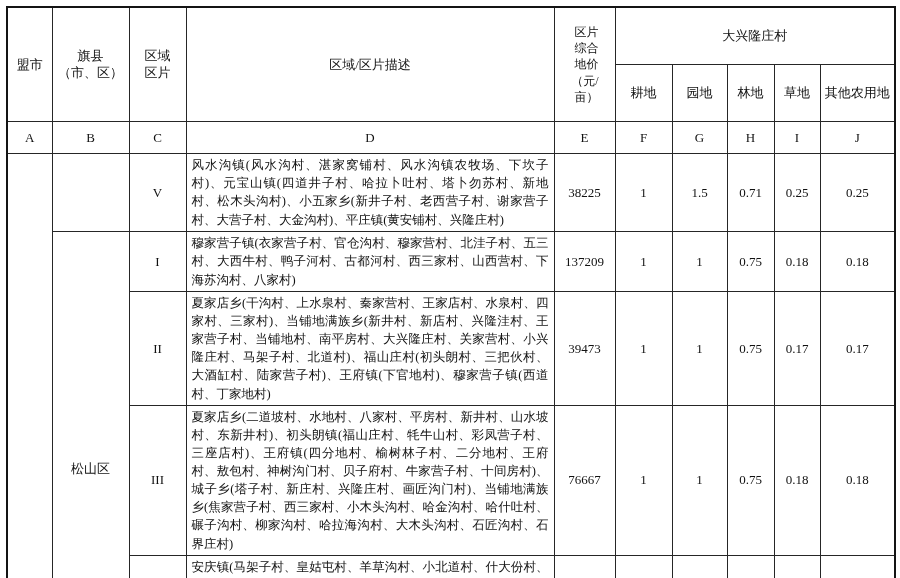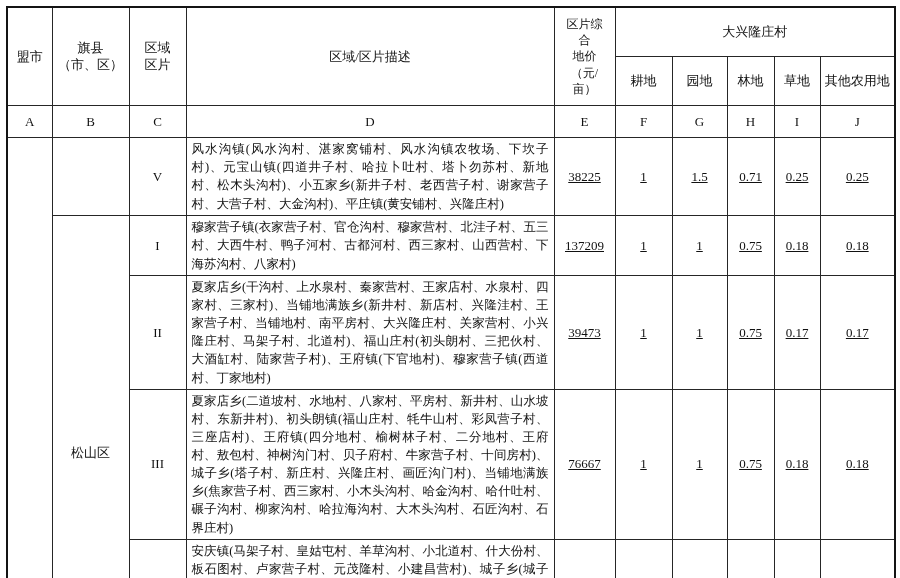--- a/index.html
+++ b/index.html
@@ -30,22 +30,22 @@
     overflow: hidden;
   }
   td.pre { white-space: pre-line; }
   td.desc {
     text-align: justify;
     text-justify: inter-ideograph;
     padding: 2px 5px;
     font-size: 12.5px;
     line-height: 1.45;
   }
-  td.price-hdr { font-size: 12px; padding: 8px; }
-  td.num { font-size: 13px; text-decoration: underline; }
+  td.price-hdr { font-size: 12px; padding: 16px; text-align: right; }
+  td.num { font-size: 13px; }
 </style>
 </head>
 <body>
 
 <table class="land-table">
   <colgroup>
     <col style="width:45px">
     <col style="width:77px">
     <col style="width:57px">
     <col style="width:368px">

